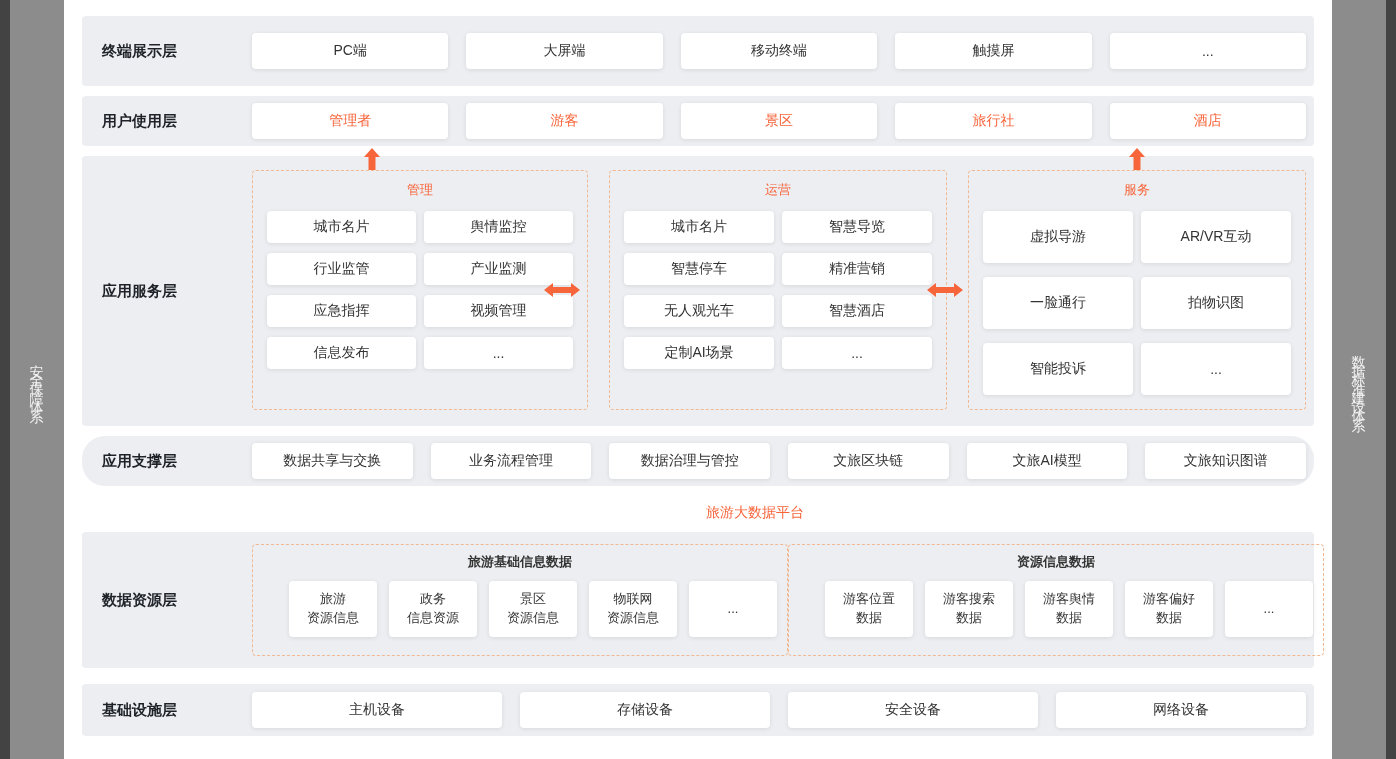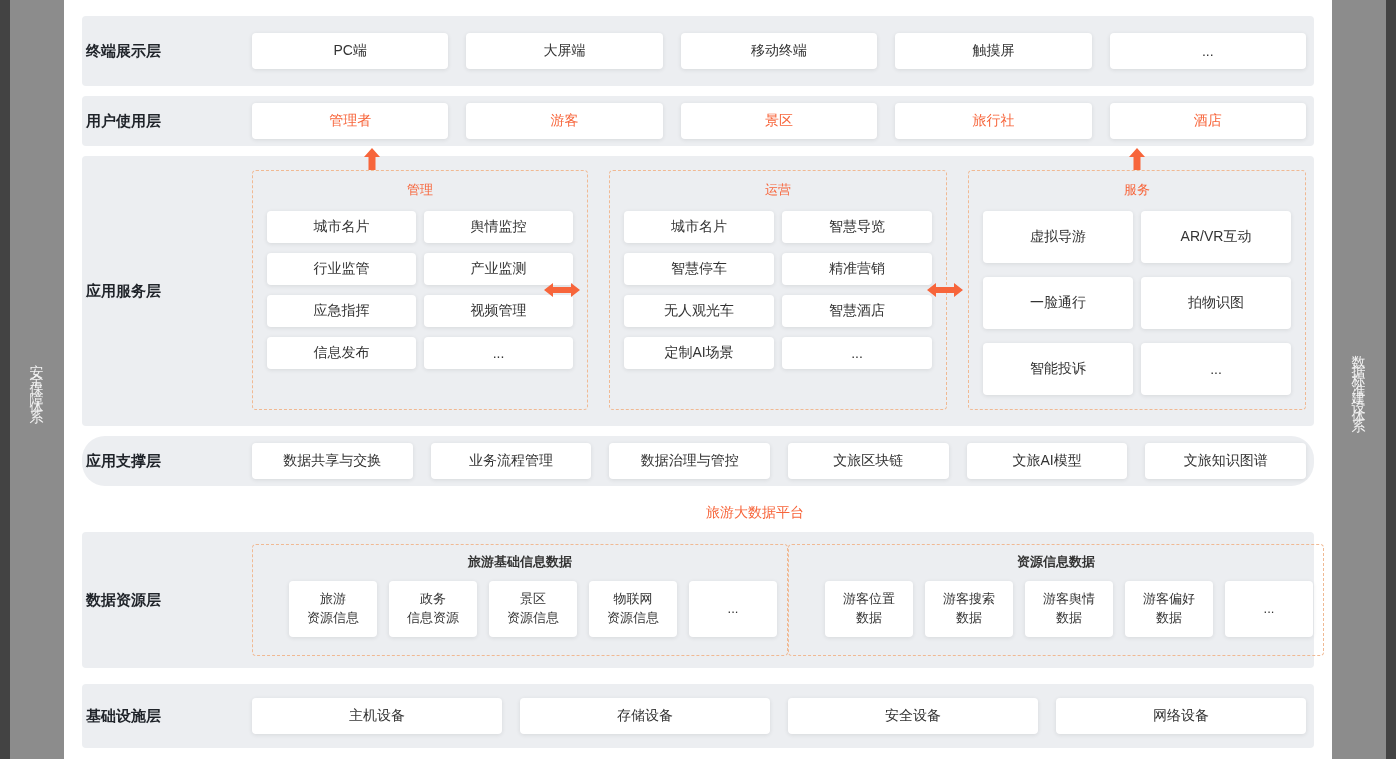--- a/index.html
+++ b/index.html
@@ -32,21 +32,21 @@
   .panel{
     position:absolute;left:64px;top:0;width:1268px;height:759px;
     background:var(--panel-bg);
   }
   .row{
     position:absolute;left:18px;width:1232px;
     background:var(--row-bg);border-radius:4px;
     display:flex;align-items:center;
   }
   .row-label{
-    width:122px;padding-left:4px;flex-shrink:0;
+    width:122px;padding-left:20px;flex-shrink:0;
     font-size:15px;font-weight:700;color:var(--label-text);
     align-self:center;
   }
   .row-content{
     flex:1;display:flex;gap:18px;align-items:center;padding-right:8px;margin-left:48px;
   }
   .card{
     background:#fff;border-radius:4px;
     box-shadow:0 1px 4px rgba(31,35,41,.10);
     display:flex;align-items:center;justify-content:center;
@@ -216,21 +216,21 @@
           <div class="card">游客舆情
 数据</div>
           <div class="card">游客偏好
 数据</div>
           <div class="card">...</div>
         </div>
       </div>
     </div>
   </div>
 
-  <div class="row" style="top:684px;height:64px;">
+  <div class="row" style="top:684px;height:52px;">
     <div class="row-label">基础设施层</div>
     <div class="row-content">
       <div class="card">主机设备</div>
       <div class="card">存储设备</div>
       <div class="card">安全设备</div>
       <div class="card">网络设备</div>
     </div>
   </div>
 
   <div class="arrow arrow-up-1">

